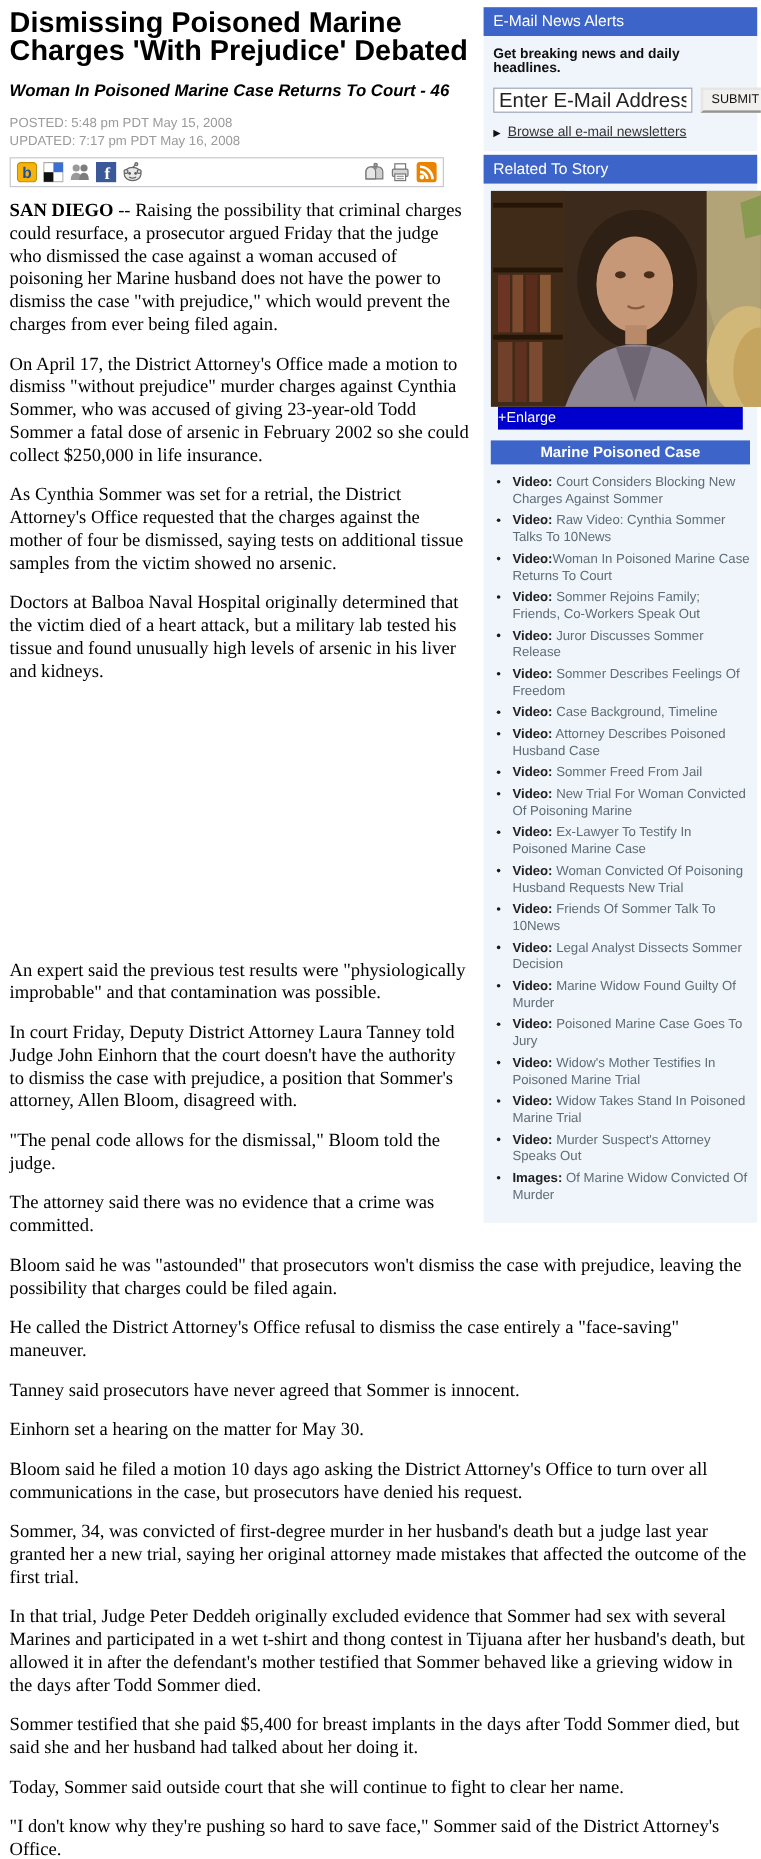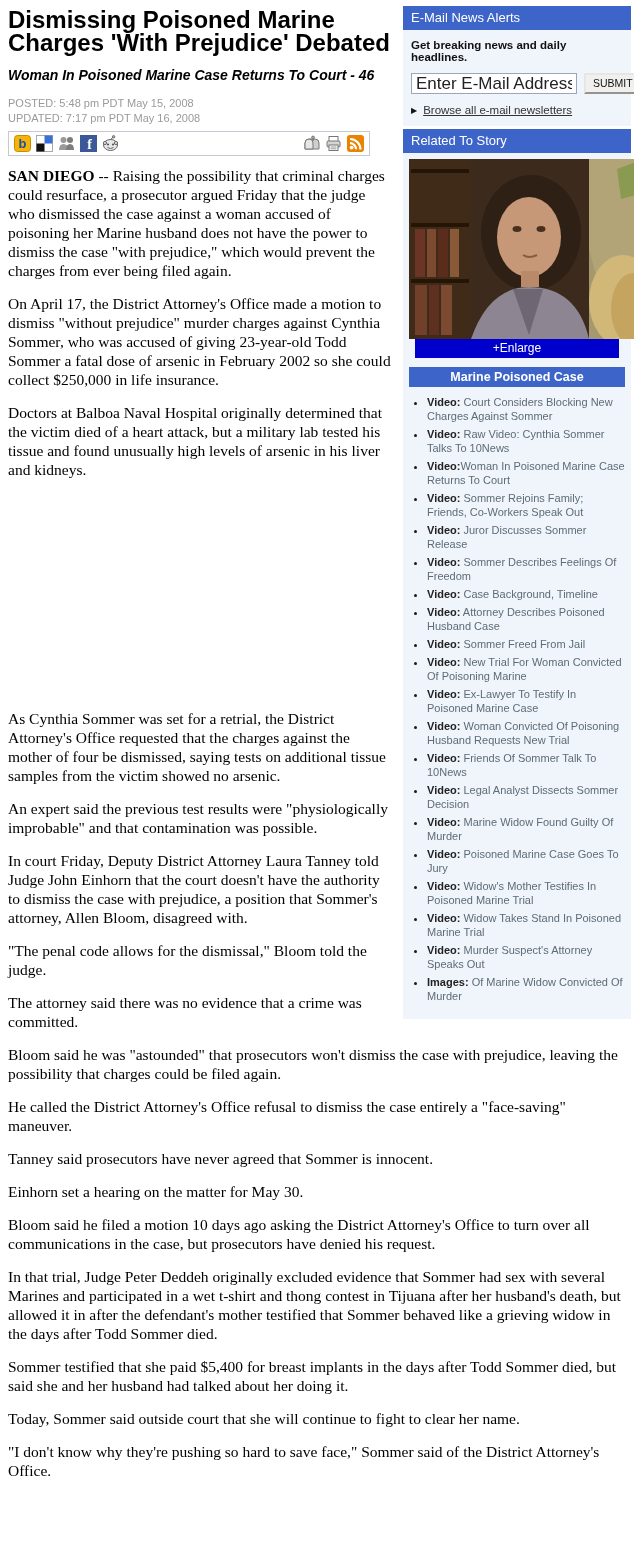--- a/index.html
+++ b/index.html
@@ -30,21 +30,21 @@
     background:#f1f0ee; border:2px outset #e8e6e2;
     padding:2px 7px 3px; font-family:"Liberation Sans", sans-serif;
   }
   .browse-row { font-size:11.5px; color:#333; display:flex; align-items:center; gap:6px; }
   .browse-arrow { font-size:8px; color:#111; }
   .browse-link { color:#333; text-decoration:underline; cursor:pointer; }
 
   .photo-wrap { padding:6px 6px 0; }
   .photo-frame { display:block; width:236px; }
   .enlarge-bar {
-    margin:0 6px; background:#0000cc; color:#fff; text-align:center;
+    margin:0 6px; background:#0000cc; color:#fff; 
     font-size:12px; padding:2px 0 3px; cursor:pointer;
   }
   .case-title {
     margin:9px 6px 6px; background:#3d64c8; color:#ffffff;
     font-weight:bold; font-size:12.5px; text-align:center; padding:3px 0;
   }
   ul.case-list { margin:0; padding:2px 6px 12px 24px; }
   ul.case-list li {
     font-size:11px; line-height:14px; color:#5d6c76;
     margin-bottom:4px; cursor:pointer;
@@ -235,30 +235,31 @@
             <path d="M3 8.2 a6 6 0 0 1 6 6" stroke="#fff" stroke-width="2.2" fill="none"></path>
             <path d="M3 4 a10.4 10.4 0 0 1 10.4 10.4" stroke="#fff" stroke-width="2.2" fill="none"></path>
           </svg>
       </span>
     </div>
   </div>
 
   <div>
       <p class="story-p"><b>SAN DIEGO</b> -- Raising the possibility that criminal charges could resurface, a prosecutor argued Friday that the judge who dismissed the case against a woman accused of poisoning her Marine husband does not have the power to dismiss the case "with prejudice," which would prevent the charges from ever being filed again.</p>
       <p class="story-p">On April 17, the District Attorney's Office made a motion to dismiss "without prejudice" murder charges against Cynthia Sommer, who was accused of giving 23-year-old Todd Sommer a fatal dose of arsenic in February 2002 so she could collect $250,000 in life insurance.</p>
+      <p class="story-p">As Cynthia Sommer was set for a retrial, the District Attorney's Office requested that the charges against the mother of four be dismissed, saying tests on additional tissue samples from the victim showed no arsenic.</p>
       <p class="story-p gap-after">Doctors at Balboa Naval Hospital originally determined that the victim died of a heart attack, but a military lab tested his tissue and found unusually high levels of arsenic in his liver and kidneys.</p>
-      <p class="story-p">As Cynthia Sommer was set for a retrial, the District Attorney's Office requested that the charges against the mother of four be dismissed, saying tests on additional tissue samples from the victim showed no arsenic.</p>
       <p class="story-p">An expert said the previous test results were "physiologically improbable" and that contamination was possible.</p>
       <p class="story-p">In court Friday, Deputy District Attorney Laura Tanney told Judge John Einhorn that the court doesn't have the authority to dismiss the case with prejudice, a position that Sommer's attorney, Allen Bloom, disagreed with.</p>
       <p class="story-p">"The penal code allows for the dismissal," Bloom told the judge.</p>
       <p class="story-p">The attorney said there was no evidence that a crime was committed.</p>
       <p class="story-p">Bloom said he was "astounded" that prosecutors won't dismiss the case with prejudice, leaving the possibility that charges could be filed again.</p>
       <p class="story-p">He called the District Attorney's Office refusal to dismiss the case entirely a "face-saving" maneuver.</p>
       <p class="story-p">Tanney said prosecutors have never agreed that Sommer is innocent.</p>
       <p class="story-p">Einhorn set a hearing on the matter for May 30.</p>
       <p class="story-p">Bloom said he filed a motion 10 days ago asking the District Attorney's Office to turn over all communications in the case, but prosecutors have denied his request.</p>
+      <p class="story-p">Sommer, 34, was convicted of first-degree murder in her husband's death but a judge last year granted her a new trial, saying her original attorney made mistakes that affected the outcome of the first trial.</p>
       <p class="story-p">In that trial, Judge Peter Deddeh originally excluded evidence that Sommer had sex with several Marines and participated in a wet t-shirt and thong contest in Tijuana after her husband's death, but allowed it in after the defendant's mother testified that Sommer behaved like a grieving widow in the days after Todd Sommer died.</p>
       <p class="story-p">Sommer testified that she paid $5,400 for breast implants in the days after Todd Sommer died, but said she and her husband had talked about her doing it.</p>
       <p class="story-p">Today, Sommer said outside court that she will continue to fight to clear her name.</p>
       <p class="story-p">"I don't know why they're pushing so hard to save face," Sommer said of the District Attorney's Office.</p>
     </div>
 
 </div>
 
 </body></html>

